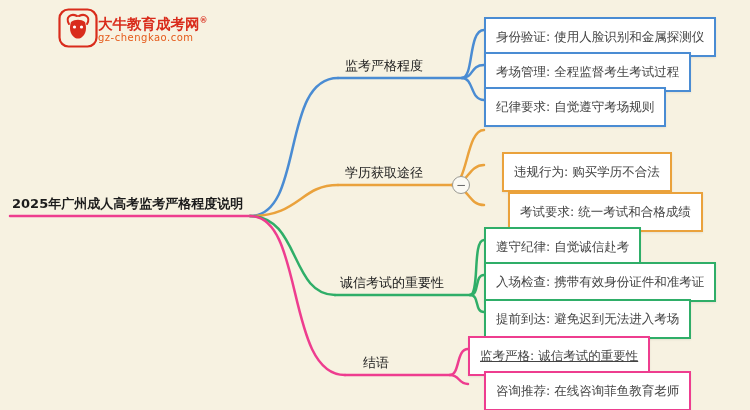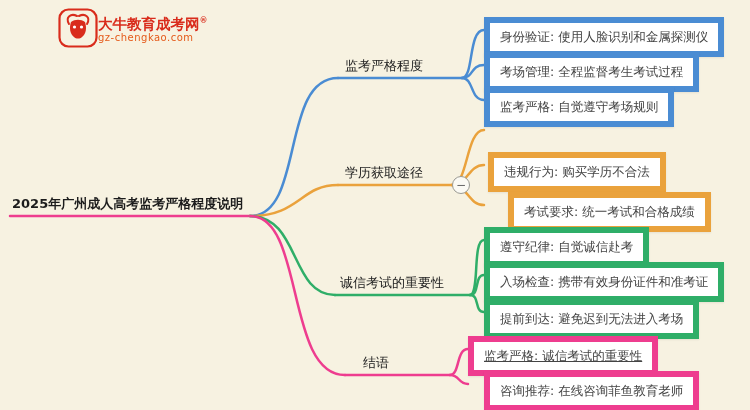--- a/index.html
+++ b/index.html
@@ -29,35 +29,35 @@
     position:absolute;font-size:13px;color:#222;white-space:nowrap;line-height:16px;
   }
   .bl0{left:345px;top:58px;}
   .bl1{left:345px;top:165px;}
   .bl2{left:340px;top:275px;}
   .bl3{left:363px;top:355px;}
 
   .node-box{
     position:absolute;
     background:#fff;
-    border:6px solid #be185d;
+    border:2px solid #be185d;
     border-radius:0;
     padding:0 10px;
     height:40px;box-sizing:border-box;
     display:flex;align-items:center;
     font-size:12.5px;color:#444;white-space:nowrap;
     box-shadow:0 1px 2px rgba(0,0,0,.07);
   }
   .b0{border-color:var(--c0);} .b1{border-color:var(--c1);}
   .b2{border-color:var(--c2);} .b3{border-color:var(--c3);}
 
   
   .n0-0{left:484px;top:17px;} .n0-1{left:484px;top:52px;} .n0-2{left:484px;top:87px;}
   
-  .n1-0{left:484px;top:117px;} .n1-1{left:488px;top:152px;} .n1-2{left:484px;top:192px;margin-left:24px;}
+  .n1-0{left:484px;top:117px;} .n1-1{left:502px;top:152px;} .n1-2{left:484px;top:192px;margin-left:24px;}
   
   .n2-0{left:484px;top:227px;} .n2-1{left:484px;top:262px;} .n2-2{left:484px;top:299px;}
   
   .n3-0{left:468px;top:336px;text-decoration:underline;} .n3-1{left:484px;top:371px;}
 
   .toggle{
     position:absolute;left:452px;top:176px;width:18px;height:18px;box-sizing:border-box;
     border:1.5px solid #9a9a93;border-radius:50%;background:#fbfaf4;
     display:flex;align-items:center;justify-content:center;
     font-size:12px;color:#666;line-height:1;
@@ -118,21 +118,21 @@
 
   <div class="root-node">2025年广州成人高考监考严格程度说明</div>
 
   <div class="branch-label bl0">监考严格程度</div>
   <div class="branch-label bl1">学历获取途径</div>
   <div class="branch-label bl2">诚信考试的重要性</div>
   <div class="branch-label bl3">结语</div>
 
   <div class="node-box b0 n0-0">身份验证: 使用人脸识别和金属探测仪</div>
   <div class="node-box b0 n0-1">考场管理: 全程监督考生考试过程</div>
-  <div class="node-box b0 n0-2">监考严格: 自觉遵守考场规则</div>
+  <div class="node-box b0 n0-2">纪律要求: 自觉遵守考场规则</div>
 
   <div class="node-box b1 n1-1">违规行为: 购买学历不合法</div>
   <div class="node-box b1 n1-2">考试要求: 统一考试和合格成绩</div>
 
   <div class="node-box b2 n2-0">遵守纪律: 自觉诚信赴考</div>
   <div class="node-box b2 n2-1">入场检查: 携带有效身份证件和准考证</div>
   <div class="node-box b2 n2-2">提前到达: 避免迟到无法进入考场</div>
 
   <div class="node-box b3 n3-0">监考严格: 诚信考试的重要性</div>
   <div class="node-box b3 n3-1">咨询推荐: 在线咨询菲鱼教育老师</div>

